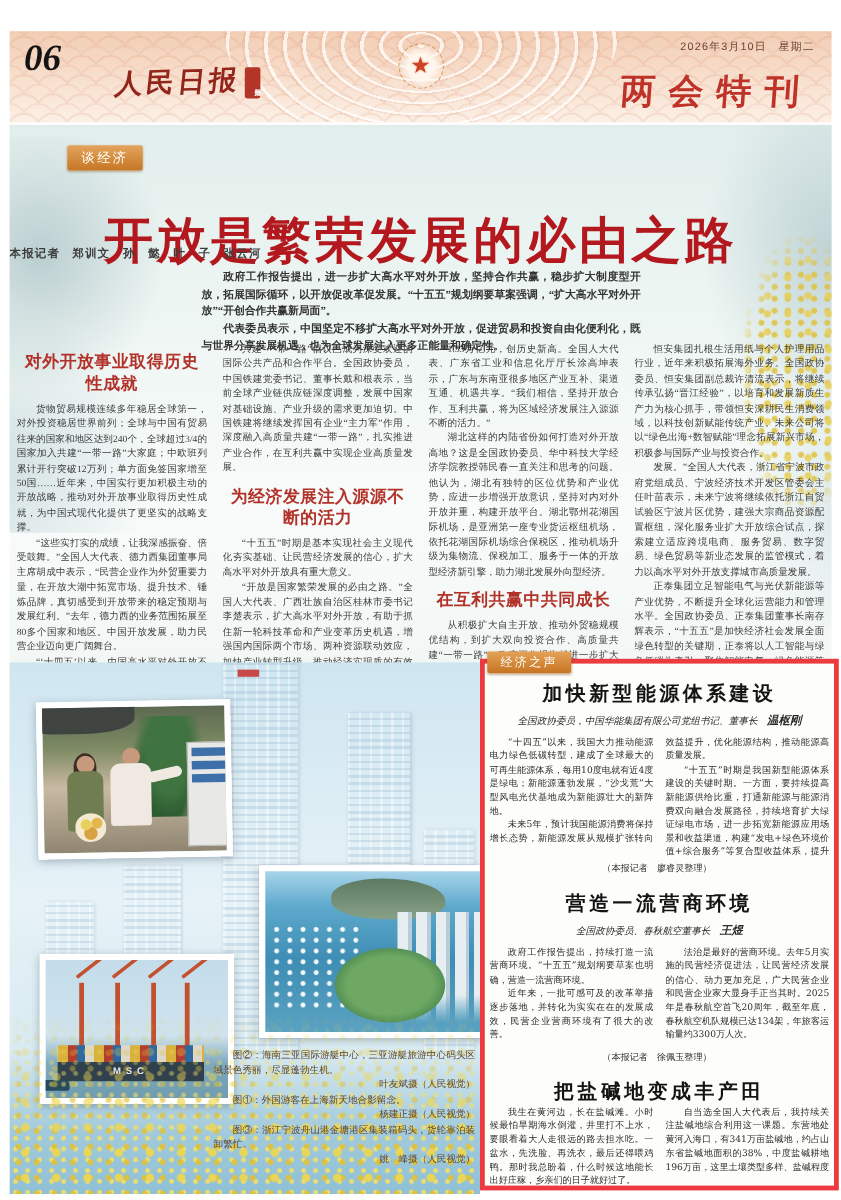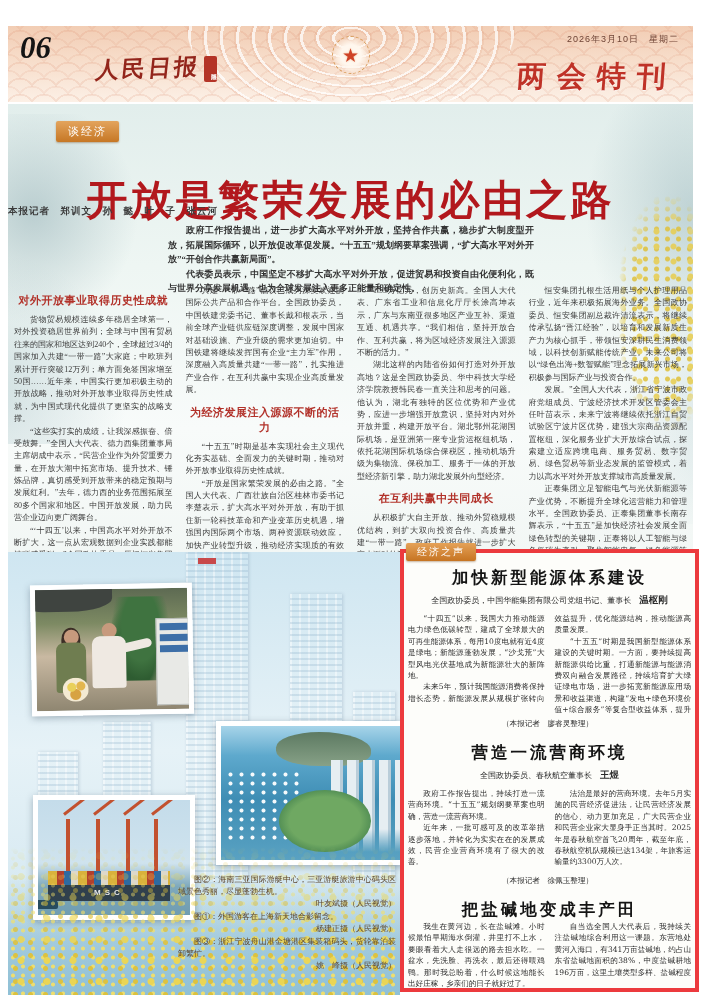--- a/index.html
+++ b/index.html
@@ -61,21 +61,21 @@
   .headline{position:absolute;left:0;right:0;top:42px;text-align:center;
     font-size:41px;font-weight:bold;color:#b2181d;letter-spacing:3px;
     font-family:"Liberation Sans",sans-serif;}
   .main-byline{position:absolute;left:0;right:4px;top:101px;text-align:left;
     font-size:9.5px;color:#3c3c3c;font-weight:bold;letter-spacing:1px;}
   .intro{position:absolute;left:160px;top:119px;width:366px;}
   .intro-p{margin:0;text-indent:2em;text-align:justify;font-size:9px;line-height:1.62;
     color:#333;font-weight:bold;font-family:"Liberation Serif",serif;}
   #cols{position:absolute;left:6px;right:6px;top:181px;bottom:4px;display:flex;gap:13px;overflow:hidden;}
   .col{flex:1 1 0;overflow:hidden;}
-  .col-heading{color:#b2322a;font-weight:bold;font-size:11px;text-align:center;
+  .col-heading{color:#b2322a;font-weight:bold;font-size:14px;text-align:center;
     margin:8px 0 6px;letter-spacing:.5px;}
   .col-p{margin:0;text-indent:2em;text-align:justify;font-size:8px;line-height:1.55;
     color:#3b3b3b;font-family:"Liberation Serif",serif;}
 
   
   .collage{left:8px;top:552px;width:392px;height:443px;overflow:hidden;
     background:linear-gradient(180deg,#cfe6f1 0%,#e6f2f7 45%,#d8eaf2 75%,#cde3ee 100%);}
   .bldg{position:absolute;background:linear-gradient(180deg,#e3edf3,#bfd4e2);
     background-image:repeating-linear-gradient(0deg,rgba(255,255,255,.0) 0 4px,rgba(120,160,190,.22) 4px 6px),
                      repeating-linear-gradient(90deg,rgba(255,255,255,.45) 0 2px,rgba(0,0,0,0) 2px 9px);
@@ -154,21 +154,21 @@
   .voice-tag{position:absolute;left:2px;top:-10px;padding:2px 11px;
     background:linear-gradient(180deg,#e5a258,#c67422);color:#fff;font-size:10px;
     letter-spacing:2px;border-radius:2px;box-shadow:0 1px 2px rgba(120,70,20,.4);}
   #voice-articles{position:absolute;inset:0;padding:4px 4px 0;overflow:hidden;}
   .vart1{margin-top:10px;}
   .vart2{margin-top:13px;}
   .vart3{margin-top:13px;}
   .vtitle{margin:0;font-size:16.5px;font-weight:bold;color:#141414;text-align:center;
     letter-spacing:3px;font-family:"Liberation Sans",sans-serif;}
   .vbyline{margin:5px 0 6px;text-align:center;font-size:8px;color:#2a2a2a;
-    font-family:"Liberation Serif",serif;}
+    font-family:"Liberation Serif",serif;font-style:italic;}
   .vauthor{font-weight:bold;font-size:9.5px;margin-left:8px;}
   .vbody{column-count:2;column-gap:10px;overflow:hidden;text-align:justify;}
   .vart1 .vbody{height:104px;}
   .vart2 .vbody{height:86px;}
   .vart3 .vbody{height:72px;}
   .vp{margin:0;text-indent:2em;font-size:7.6px;line-height:1.5;color:#2d2d2d;
     font-family:"DejaVu Serif",serif;}
   .vsign{margin:2px 4px 0 0;text-align:center;font-size:7.6px;color:#2d2d2d;
     font-family:"DejaVu Serif",serif;}
 </style>
@@ -204,21 +204,21 @@
   <div id="cols">
       <div class="col">
         <h3 class="col-heading">对外开放事业取得历史性成就</h3>
         <p class="col-p">货物贸易规模连续多年稳居全球第一，对外投资稳居世界前列；全球与中国有贸易往来的国家和地区达到240个，全球超过3/4的国家加入共建“一带一路”大家庭；中欧班列累计开行突破12万列；单方面免签国家增至50国……近年来，中国实行更加积极主动的开放战略，推动对外开放事业取得历史性成就，为中国式现代化提供了更坚实的战略支撑。</p>
         <p class="col-p">“这些实打实的成绩，让我深感振奋、倍受鼓舞。”全国人大代表、德力西集团董事局主席胡成中表示，“民营企业作为外贸重要力量，在开放大潮中拓宽市场、提升技术、锤炼品牌，真切感受到开放带来的稳定预期与发展红利。”去年，德力西的业务范围拓展至80多个国家和地区。中国开放发展，助力民营企业迈向更广阔舞台。</p>
         <p class="col-p">“‘十四五’以来，中国高水平对外开放不断扩大，这一点从宏观数据到企业实践都能清晰感受到。”全国政协委员、厦门恒兴集团有限公司董事长柯希平表示，开放不仅体现在政策层面，更体现在企业发展的具体机会中。近年来，不少中国企业在海外投资、并购、合作研发等方面都有新突破。“开放为中国经济发展添动力。中国以更高水平开放与世界共享发展机遇。”</p>
       </div>
       <div class="col">
         <p class="col-p">共建“一带一路”倡议已成为深受欢迎的国际公共产品和合作平台。全国政协委员，中国铁建党委书记、董事长戴和根表示，当前全球产业链供应链深度调整，发展中国家对基础设施、产业升级的需求更加迫切。中国铁建将继续发挥国有企业“主力军”作用，深度融入高质量共建“一带一路”，扎实推进产业合作，在互利共赢中实现企业高质量发展。</p>
         <h3 class="col-heading">为经济发展注入源源不断的活力</h3>
-        <p class="col-p">“十五五”时期是基本实现社会主义现代化夯实基础、全面发力的关键时期，推动对外开放事业取得历史性成就。</p>
+        <p class="col-p">“十五五”时期是基本实现社会主义现代化夯实基础、让民营经济发展的信心，扩大高水平对外开放具有重大意义。</p>
         <p class="col-p">“开放是国家繁荣发展的必由之路。”全国人大代表、广西壮族自治区桂林市委书记李楚表示，扩大高水平对外开放，有助于抓住新一轮科技革命和产业变革历史机遇，增强国内国际两个市场、两种资源联动效应，加快产业转型升级，推动经济实现质的有效提升和量的合理增长。扩大高水平对外开放，把开放的蛋糕做大分好，有助于让发展成果更好惠及人民群众。</p>
       </div>
       <div class="col">
         <p class="col-p">1.53万亿元，创历史新高。全国人大代表、广东省工业和信息化厅厅长涂高坤表示，广东与东南亚很多地区产业互补、渠道互通、机遇共享。“我们相信，坚持开放合作、互利共赢，将为区域经济发展注入源源不断的活力。”</p>
         <p class="col-p">湖北这样的内陆省份如何打造对外开放高地？这是全国政协委员、华中科技大学经济学院教授韩民春一直关注和思考的问题。他认为，湖北有独特的区位优势和产业优势，应进一步增强开放意识，坚持对内对外开放并重，构建开放平台。湖北鄂州花湖国际机场，是亚洲第一座专业货运枢纽机场，依托花湖国际机场综合保税区，推动机场升级为集物流、保税加工、服务于一体的开放型经济新引擎，助力湖北发展外向型经济。</p>
         <h3 class="col-heading">在互利共赢中共同成长</h3>
         <p class="col-p">从积极扩大自主开放、推动外贸稳规模优结构，到扩大双向投资合作、高质量共建“一带一路”，政府工作报告就进一步扩大高水平对外开放作出部署。</p>
       </div>
       <div class="col">
         <p class="col-p">恒安集团扎根生活用纸与个人护理用品行业，近年来积极拓展海外业务。全国政协委员、恒安集团副总裁许清流表示，将继续传承弘扬“晋江经验”，以培育和发展新质生产力为核心抓手，带领恒安深耕民生消费领域，以科技创新赋能传统产业。未来公司将以“绿色出海+数智赋能”理念拓展新兴市场，积极参与国际产业与投资合作。</p>

